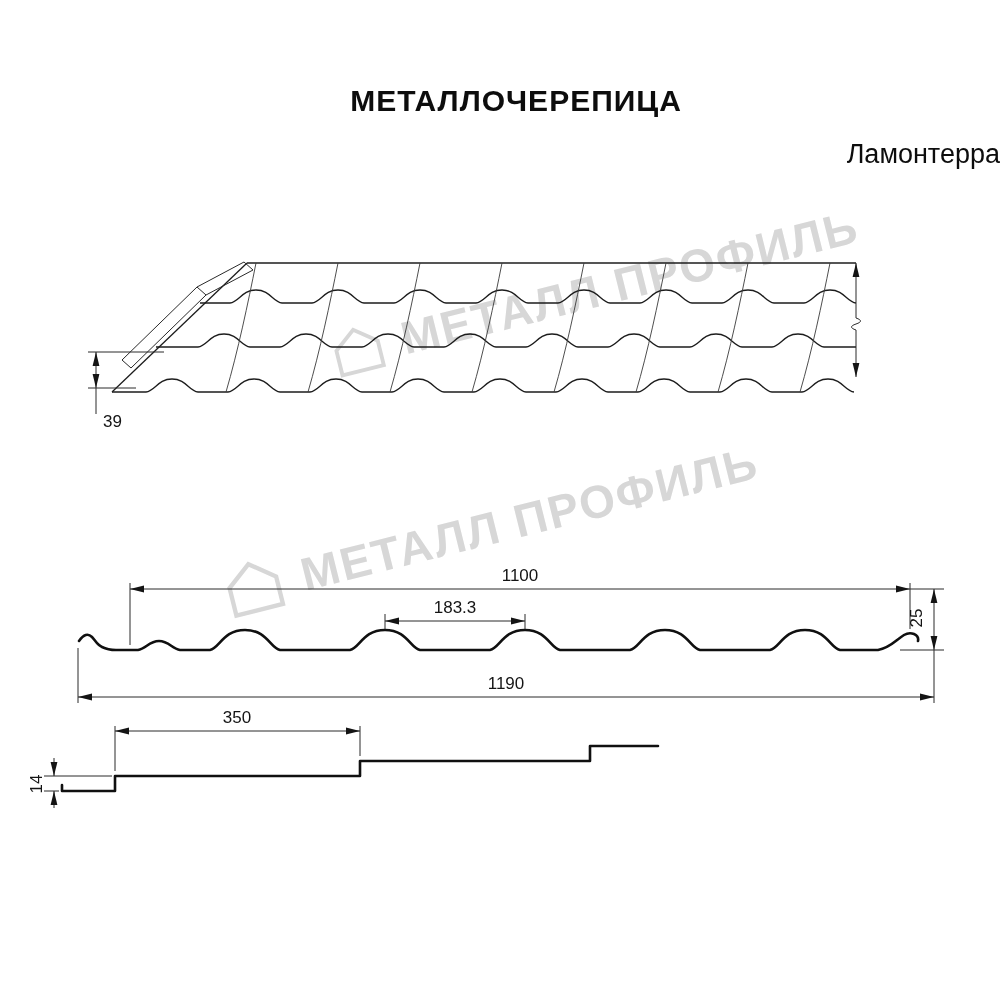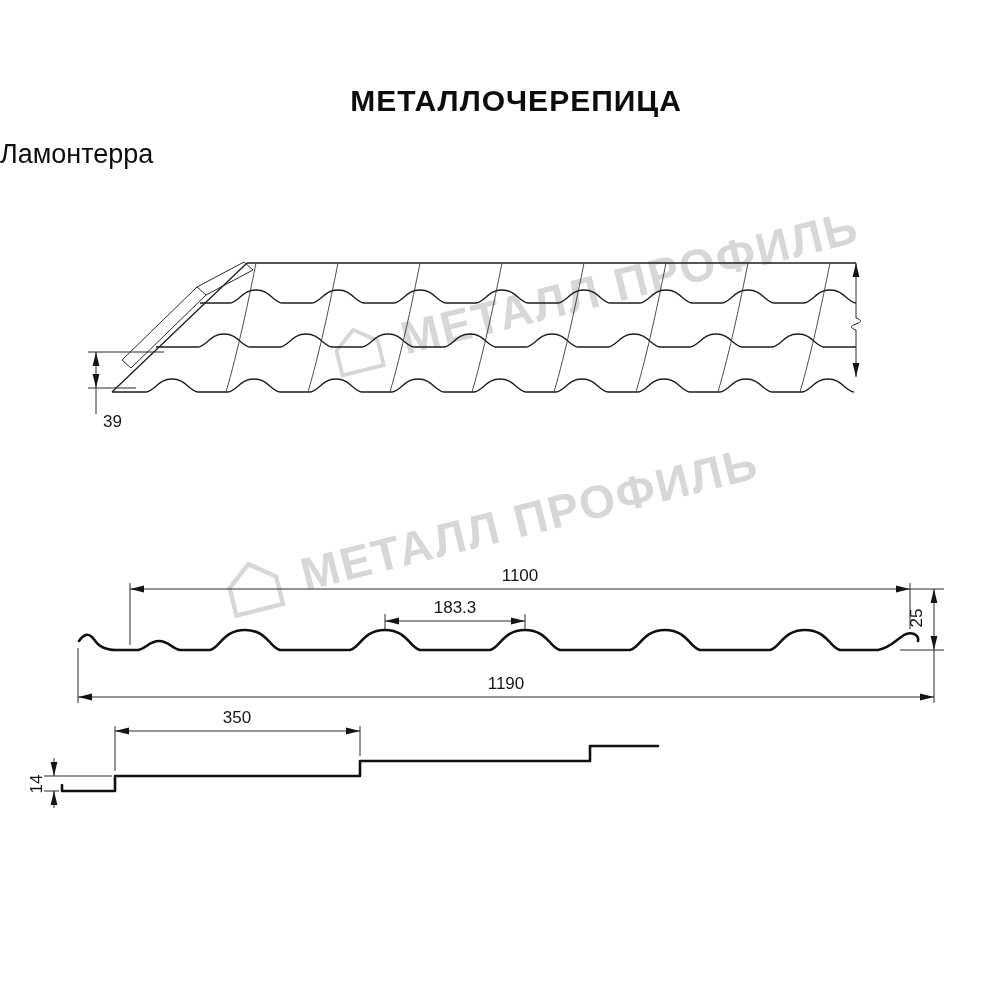--- a/index.html
+++ b/index.html
@@ -1,20 +1,20 @@
 <!DOCTYPE html>
 <html><head>
 <meta charset="utf-8">
 <style>
   html,body{margin:0;padding:0;background:#fff;}
   .page{position:relative;width:1000px;height:1000px;background:#ffffff;overflow:hidden;
         font-family:"Liberation Sans",sans-serif;color:#111;}
   .title{position:absolute;top:84px;left:0;width:100%;text-align:center;
          font-size:30px;font-weight:bold;letter-spacing:1px;color:#0d0d0d;padding-left:16px;}
-  .subtitle{position:absolute;top:139px;left:0;width:100%;text-align:left;
+  .subtitle{position:absolute;top:139px;left:0;width:100%;text-align:right;
             font-size:27px;font-weight:400;color:#0d0d0d;}
   .watermark{position:absolute;display:flex;align-items:center;gap:16px;
              color:#d7d7d7;font-weight:bold;font-size:46px;letter-spacing:2px;
              white-space:nowrap;transform:rotate(-14deg);transform-origin:left center;
              z-index:0;user-select:none;}
   .watermark svg{flex:0 0 auto;}
   svg.drawing{position:absolute;left:0;top:0;z-index:1;}
   .thin{stroke:#2a2a2a;stroke-width:1;fill:none;}
   .med{stroke:#1c1c1c;stroke-width:1.3;fill:none;}
   .lite{stroke:#3a3a3a;stroke-width:0.9;fill:none;}

